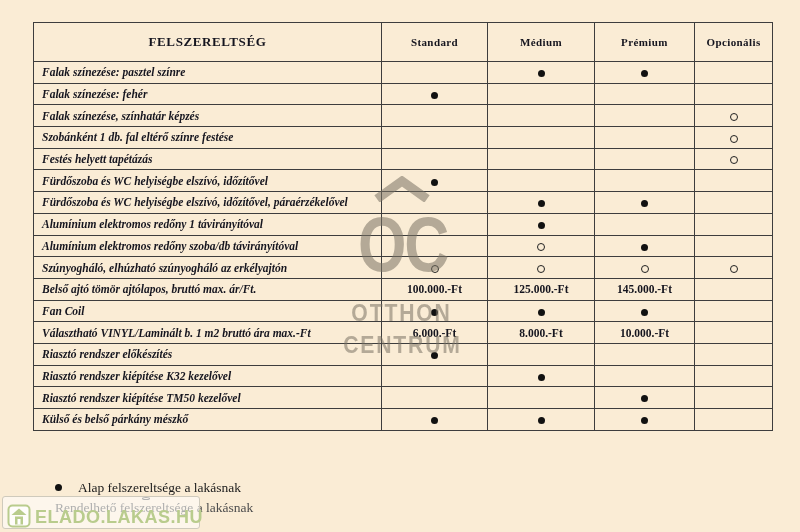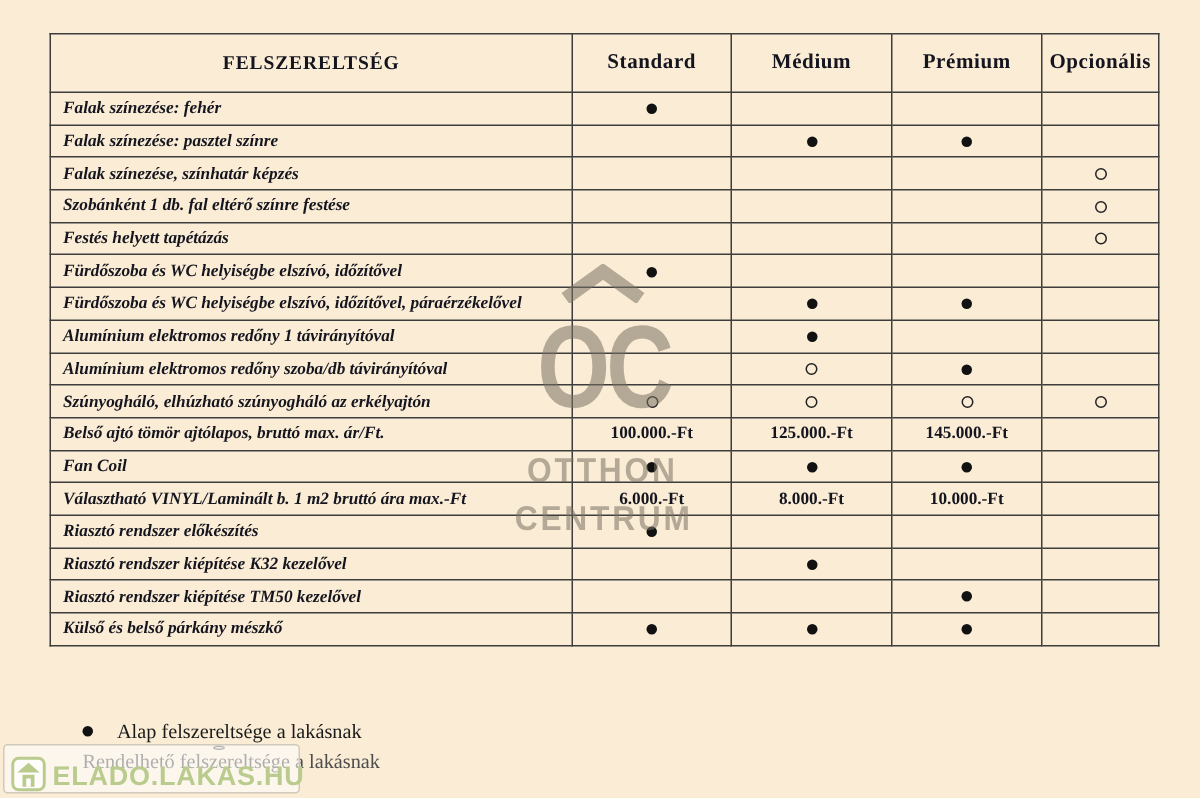--- a/index.html
+++ b/index.html
@@ -28,21 +28,21 @@
   table.equip col.c-med   { width: 107px; }
   table.equip col.c-pre   { width: 100px; }
   table.equip col.c-opt   { width: 78px;  }
   table.equip th, table.equip td {
     border: 1px solid #3d3d3d;
     vertical-align: middle;
     color: #15151f;
   }
   table.equip thead th {
     height: 39px;
-    font-size: 14px;
+    font-size: 11px;
     font-weight: bold;
     text-align: center;
     letter-spacing: 0.4px;
   }
   table.equip thead th.first {
     font-size: 13px;
     letter-spacing: 0.6px;
   }
   table.equip tbody td { height: 21.7px; }
   td.label-cell {
@@ -164,31 +164,31 @@
       <tr>
         <th class="first">FELSZERELTSÉG</th>
         <th>Standard</th>
         <th>Médium</th>
         <th>Prémium</th>
         <th>Opcionális</th>
       </tr>
     </thead>
     <tbody>
         <tr>
+          <td class="label-cell">Falak színezése: pasztel színre</td>
+          <td class="tier-cell"></td>
+          <td class="tier-cell"><span class="dot filled"></span></td>
+          <td class="tier-cell"><span class="dot filled"></span></td>
+          <td class="tier-cell"></td>
+        </tr>
+        <tr>
           <td class="label-cell">Falak színezése: fehér</td>
           <td class="tier-cell"><span class="dot filled"></span></td>
           <td class="tier-cell"></td>
           <td class="tier-cell"></td>
-          <td class="tier-cell"></td>
-        </tr>
-        <tr>
-          <td class="label-cell">Falak színezése: pasztel színre</td>
-          <td class="tier-cell"></td>
-          <td class="tier-cell"><span class="dot filled"></span></td>
-          <td class="tier-cell"><span class="dot filled"></span></td>
           <td class="tier-cell"></td>
         </tr>
         <tr>
           <td class="label-cell">Falak színezése, színhatár képzés</td>
           <td class="tier-cell"></td>
           <td class="tier-cell"></td>
           <td class="tier-cell"></td>
           <td class="tier-cell"><span class="dot hollow"></span></td>
         </tr>
         <tr>

